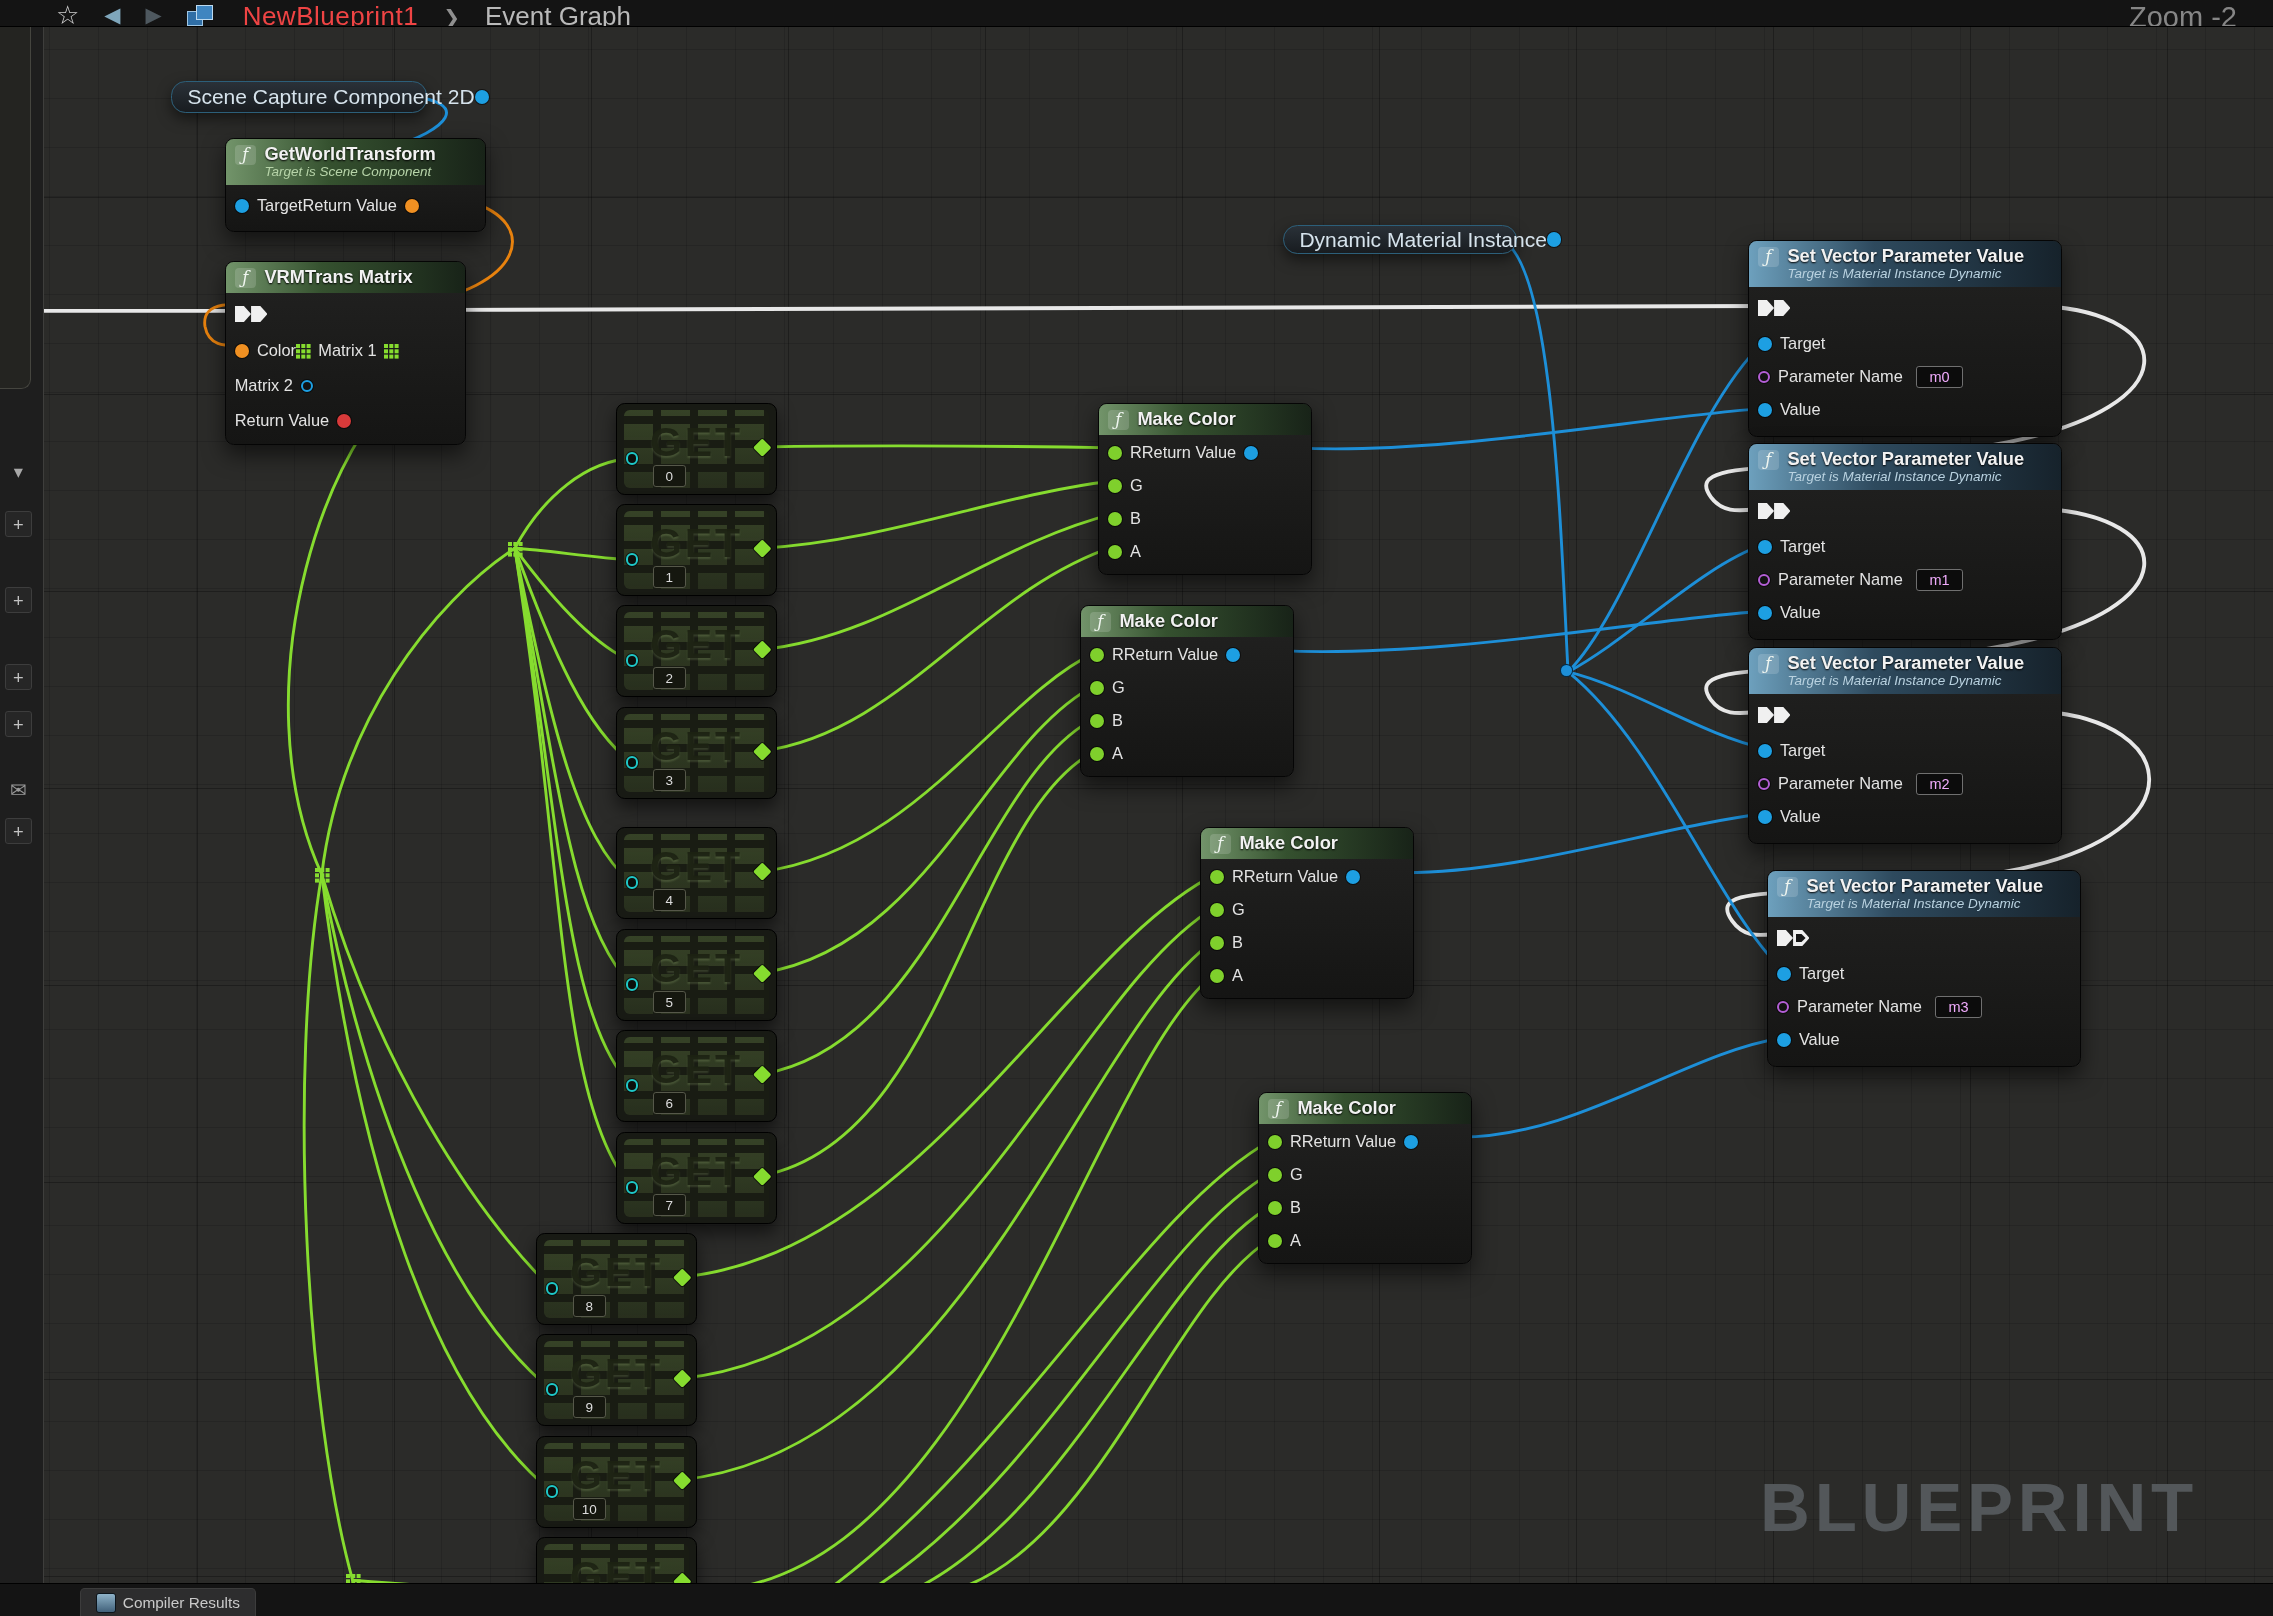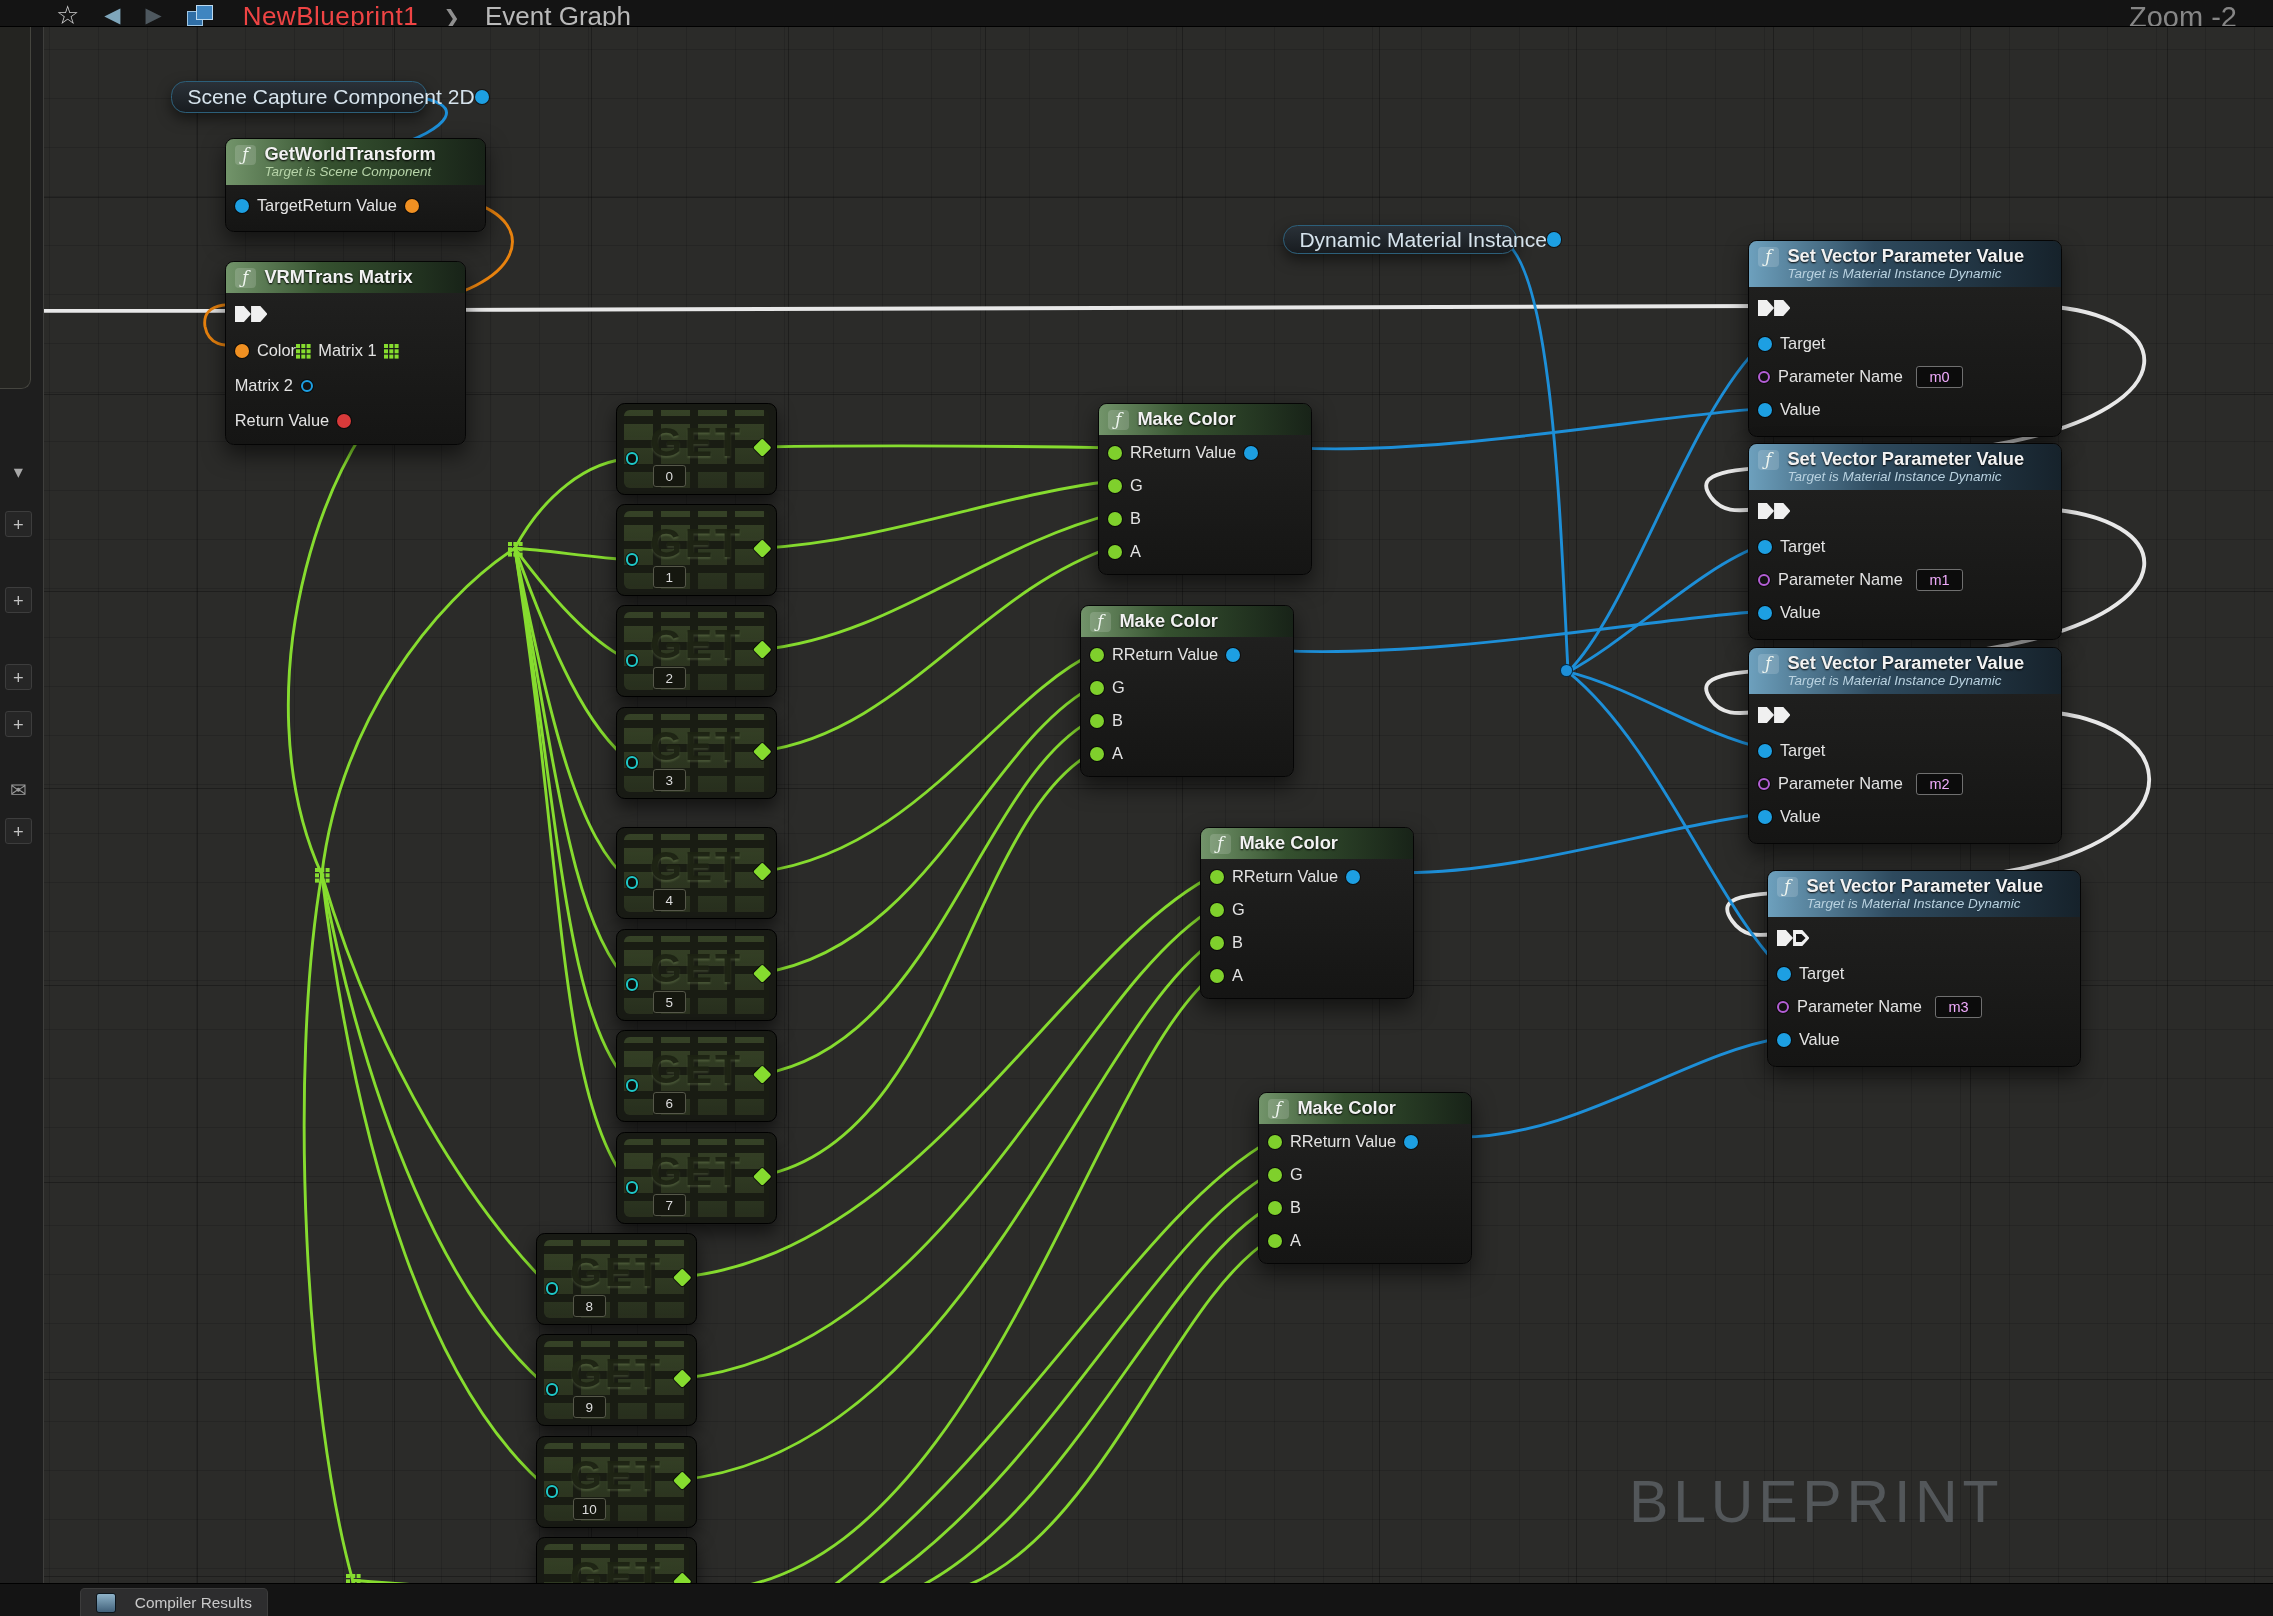--- a/index.html
+++ b/index.html
@@ -36,21 +36,21 @@
   .canvas{position:absolute;left:43px;top:27px;right:0;bottom:32px;overflow:hidden;z-index:10;}
   .world{position:absolute;left:-43px;top:-27px;width:2274px;height:1616px;
     background-color:#2b2b29;
     background-image:
       linear-gradient(rgba(0,0,0,.30) 1px,transparent 1px),
       linear-gradient(90deg,rgba(0,0,0,.30) 1px,transparent 1px),
       linear-gradient(rgba(0,0,0,.13) 1px,transparent 1px),
       linear-gradient(90deg,rgba(0,0,0,.13) 1px,transparent 1px);
     background-size:197px 197px,197px 197px,49px 49px,49px 49px;}
   #wire-layer{position:absolute;left:0;top:0;pointer-events:none;}
-  .watermark{position:absolute;left:1629px;top:1468px;font-size:59px;font-weight:400;
+  .watermark{position:absolute;left:1760px;top:1468px;font-size:69px;font-weight:700;
     letter-spacing:4.8px;color:#53575a;}
 
   
   .node{position:absolute;background:linear-gradient(#222221,#151514);border:1px solid #050505;
     border-radius:8.7px;box-shadow:0 9.7px 21px rgba(0,0,0,.55);box-sizing:border-box;}
   .nhead{display:flex;align-items:flex-start;gap:8.7px;padding:4.8px 8.7px;border-radius:7.7px 7.7px 0 0;}
   .nhead.green{background:linear-gradient(90deg,#72946a 0%,#35512f 40%,#182318 100%);}
   .nhead.blue{background:linear-gradient(90deg,#6da0bd 0%,#2e4a5e 40%,#16222b 100%);}
   .fn-chip{flex:none;width:21px;height:20px;border-radius:3.9px;background:rgba(255,255,255,.16);
     color:#f0f6f0;font-style:italic;font-family:"DejaVu Serif",serif;font-size:16.4px;
@@ -107,21 +107,21 @@
 
   
   .reroute{position:absolute;}
   .reroute.blue{width:10.6px;height:10.6px;border-radius:50%;background:#1d8fd8;box-shadow:0 0 0 1px #052a44;}
 
   
   .bottombar{position:absolute;left:0;bottom:0;width:100%;height:32px;background:#141414;
     border-top:1px solid #000;z-index:30;}
   .compiler-tab{position:absolute;left:80px;top:3.9px;height:28px;background:#2d2d2e;
     border:1px solid #3c3c3c;border-bottom:none;border-radius:4.8px 4.8px 0 0;padding:0 15.4px;
-    display:flex;align-items:center;gap:19px;color:#c9c9c9;font-size:15.4px;}
+    display:flex;align-items:center;gap:7px;color:#c9c9c9;font-size:15.4px;}
   .ct-icon{width:17.4px;height:17.4px;border-radius:2.9px;background:linear-gradient(#8fb3c9,#41617a);
     border:1px solid #0c151c;}
 </style>
 </head>
 <body>
 
 <div id="page">
 
   <div class="titlebar">
     <span class="tb-star">☆</span>

